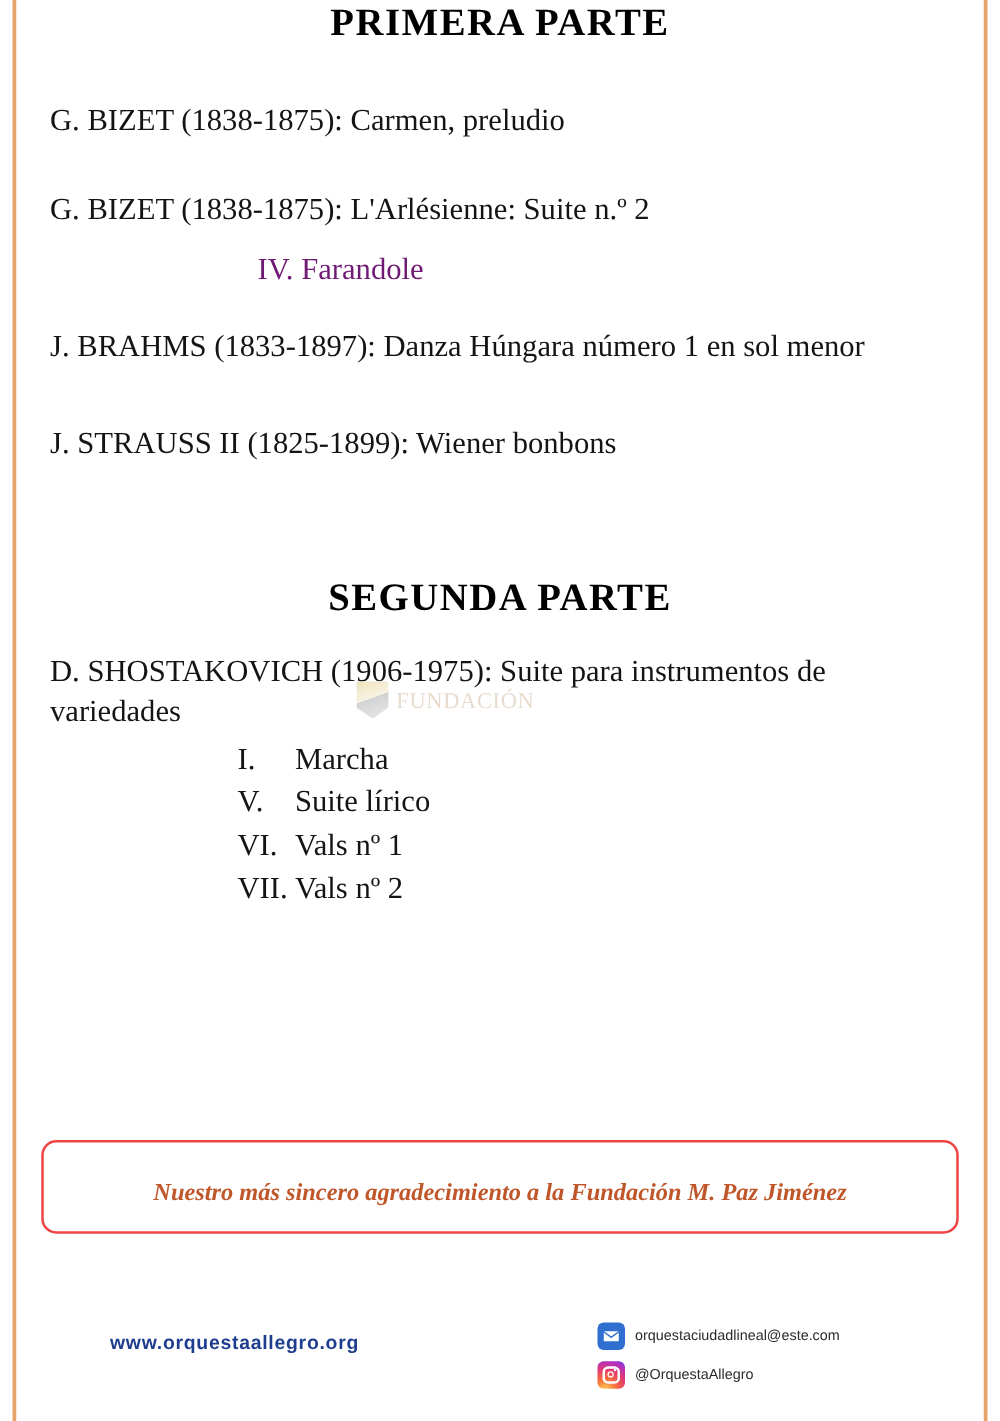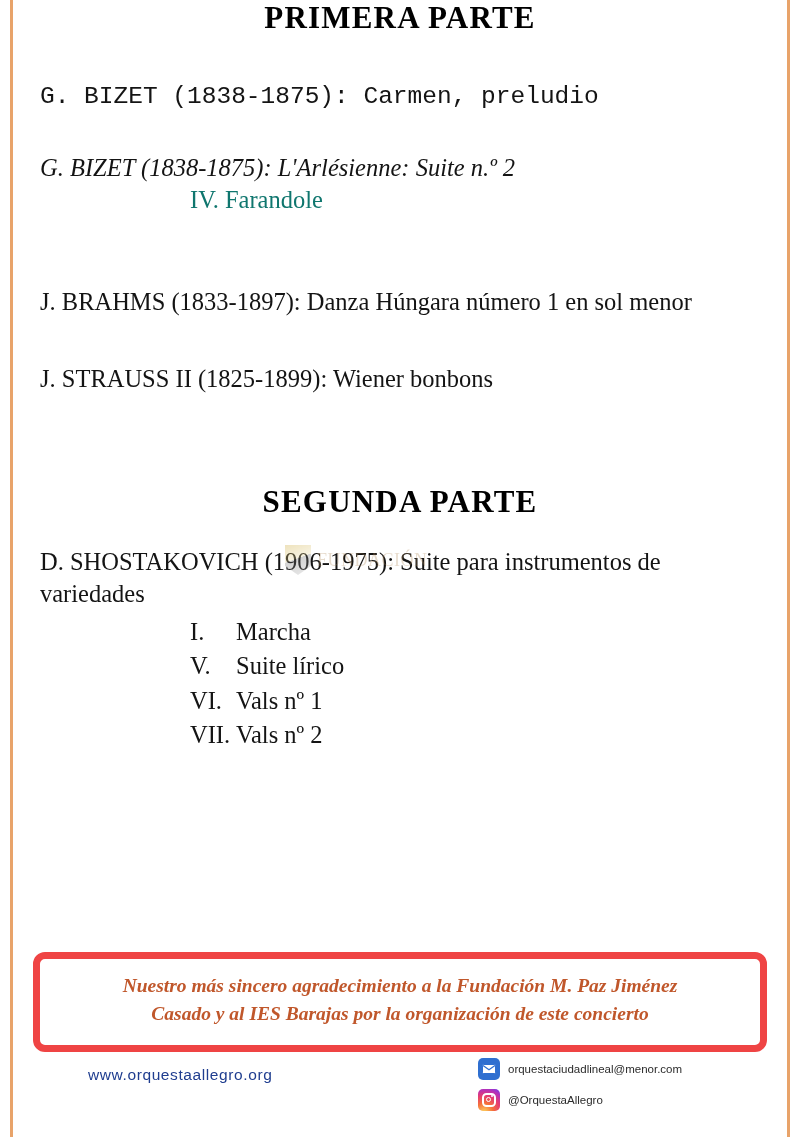--- a/index.html
+++ b/index.html
@@ -52,31 +52,31 @@
   }
   .part-one-title { margin-top: 78px; }
   .part-two-title { margin-top: 0; }
 
   .piece {
     font-size: 24.5px;
     line-height: 1.28;
     margin: 0;
     color: #141414;
   }
-  .piece-gap-1 { margin-top: 45px; font-family: Liberation Mono, monospace; }
-  .piece-gap-2 { margin-top: 40px; font-style: italic; }
-  .piece-gap-3 { margin-top: 70px; }
+  .piece-gap-1 { margin-top: 45px; }
+  .piece-gap-2 { margin-top: 40px; }
+  .piece-gap-3 { margin-top: 30px; }
   .piece-gap-4 { margin-top: 46px; }
 
   .movement {
     font-size: 24.5px;
     line-height: 1.3;
-    margin: 0;
+    margin: 16px;
     padding-left: 150px;
-    color: #0f766e;
+    color: #701a75;
   }
 
   .mov-list {
     margin: 6px 0 0 0;
     padding: 0 0 0 150px;
     list-style: none;
     font-size: 24.5px;
     line-height: 1.40;
     color: #141414;
   }
@@ -113,24 +113,24 @@
     font-size: 18px;
     letter-spacing: 0.5px;
     color: #b08a5a;
   }
 
   
   .thanks-box {
     position: absolute;
     left: 33px;
     right: 33px;
-    top: 952px;
-    border: 7px solid #ef4444;
+    top: 912px;
+    border: 2px solid #ef4444;
     border-radius: 12px;
-    padding: 13px 26px 16px 26px;
+    padding: 27px 26px 16px 26px;
     box-sizing: border-box;
   }
   .thanks-line {
     font-family: "Liberation Serif", serif;
     font-style: italic;
     font-weight: bold;
     font-size: 19.5px;
     line-height: 1.45;
     text-align: center;
     color: #c0572b;
@@ -143,21 +143,21 @@
     left: 0;
     right: 0;
     top: 1050px;
     height: 80px;
   }
   .website {
     position: absolute;
     left: 88px;
     top: 16px;
     font-family: "Liberation Sans", sans-serif;
-    font-weight: normal;
+    font-weight: bold;
     font-size: 15.5px;
     letter-spacing: 0.6px;
     color: #1f3d8f;
     text-decoration: none;
   }
   .contacts {
     position: absolute;
     left: 478px;
     top: 6px;
   }
@@ -258,35 +258,34 @@
     </ul>
   </div>
 
   <div class="watermark">
     <div class="wm-mark"></div>
     <div class="wm-text">FUNDACIÓN</div>
   </div>
 
   <div class="thanks-box">
     <p class="thanks-line">Nuestro más sincero agradecimiento a la Fundación M. Paz Jiménez</p>
-    <p class="thanks-line">Casado y al IES Barajas por la organización de este concierto</p>
   </div>
 
   <div class="footer">
     <a class="website" href="#">www.orquestaallegro.org</a>
 
     <div class="contacts">
       <div class="contact-row">
         <span class="ico ico-mail">
           <svg width="14" height="10" viewBox="0 0 14 10">
             <rect x="0.5" y="0.5" width="13" height="9" rx="1" fill="#ffffff" stroke="#2f6fd0" stroke-width="1"></rect>
             <path d="M1 1.4 L7 5.8 L13 1.4" fill="none" stroke="#2f6fd0" stroke-width="1.2"></path>
           </svg>
         </span>
-        <span class="contact-text">orquestaciudadlineal@menor.com</span>
+        <span class="contact-text">orquestaciudadlineal@este.com</span>
       </div>
       <div class="contact-row">
         <span class="ico ico-ig">
           <span class="ig-frame">
             <span class="ig-lens"></span>
             <span class="ig-dot"></span>
           </span>
         </span>
         <span class="contact-text">@OrquestaAllegro</span>
       </div>

